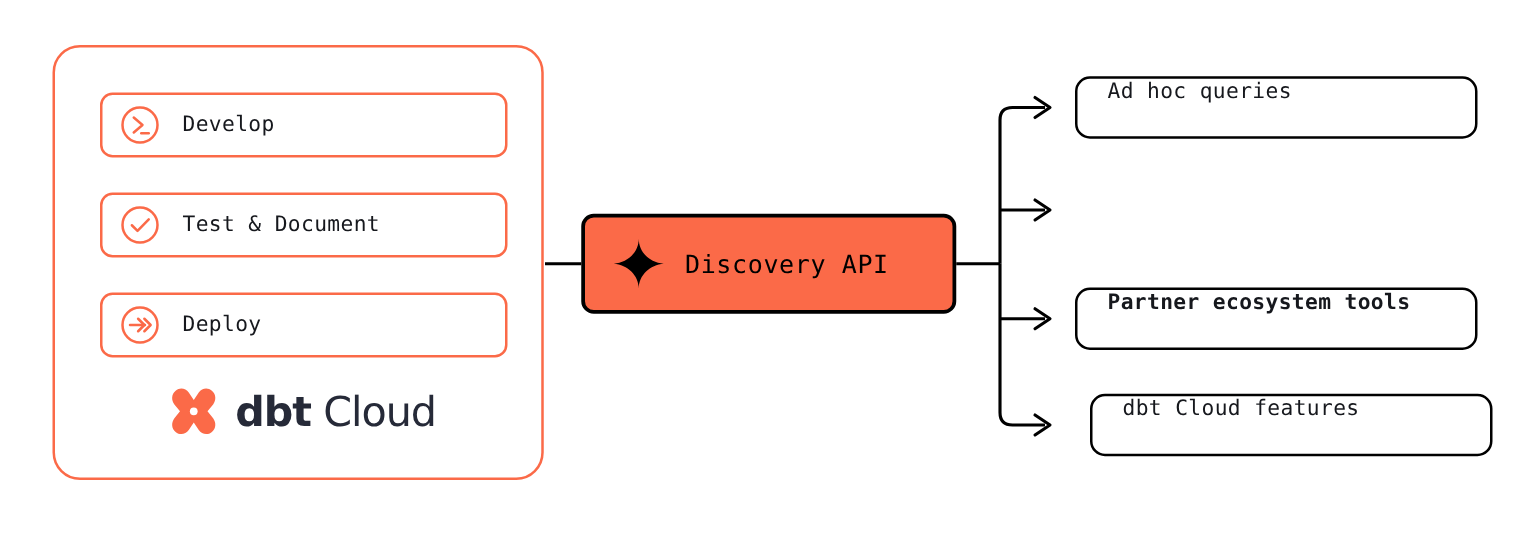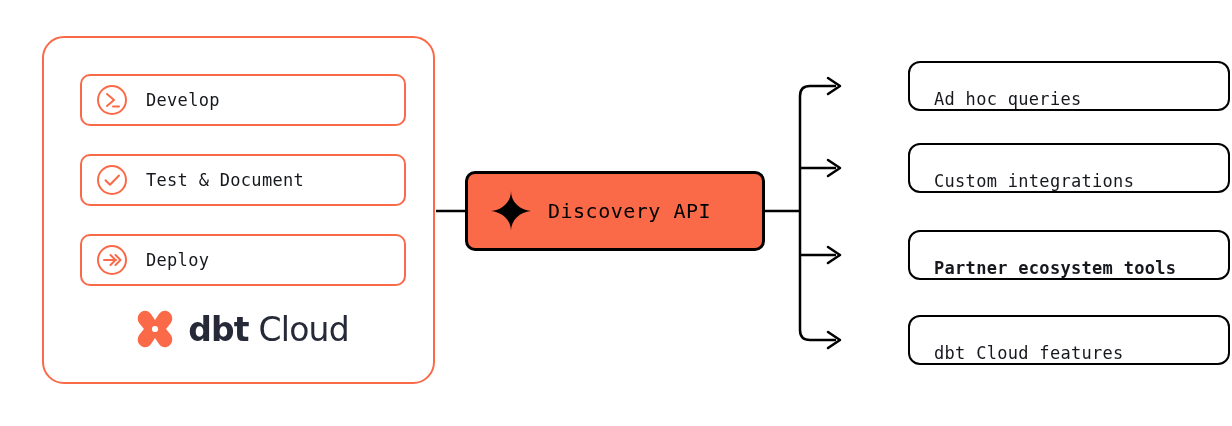--- a/index.html
+++ b/index.html
@@ -104,34 +104,34 @@
     margin-left: 16px;
     font-size: 20px;
     color: #000000;
     letter-spacing: 0.5px;
     white-space: nowrap;
   }
 
   
   .out-box {
     position: absolute;
-    left: 908px;
+    left: 860px;
     width: 322px;
     height: 50px;
     border: 2.5px solid #000000;
     border-radius: 12px;
     box-sizing: border-box;
     display: flex;
-    align-items: flex-end;
+    align-items: flex-start;
     background: #ffffff;
   }
   .out-box.o0 { top: 61px; }
   .out-box.o1 { top: 143px; }
   .out-box.o2 { top: 230px; font-weight: bold; }
-  .out-box.o3 { top: 315px; }
+  .out-box.o3 { top: 315px; margin-left: 12px; }
   .out-label {
     margin-left: 24px;
     font-size: 17px;
     color: #16181d;
     letter-spacing: 0.3px;
     white-space: nowrap;
   }
 
   
   #wires {
@@ -210,23 +210,20 @@
     <svg class="sparkle" viewBox="0 0 42 42">
       <path d="M21 1 C21 12 30 20 41 21 C30 22 21 30 21 41
                C21 30 12 22 1 21 C12 20 21 12 21 1 Z" fill="#000000"></path>
     </svg>
     <span id="api-label">Discovery API</span>
   </div>
 
   <div class="out-box o0">
     <span class="out-label">Ad hoc queries</span>
   </div>
-  <div class="out-box o1">
-    <span class="out-label">Custom integrations</span>
-  </div>
   <div class="out-box o2">
     <span class="out-label">Partner ecosystem tools</span>
   </div>
   <div class="out-box o3">
     <span class="out-label">dbt Cloud features</span>
   </div>
 
 </div>
 
 </body></html>

